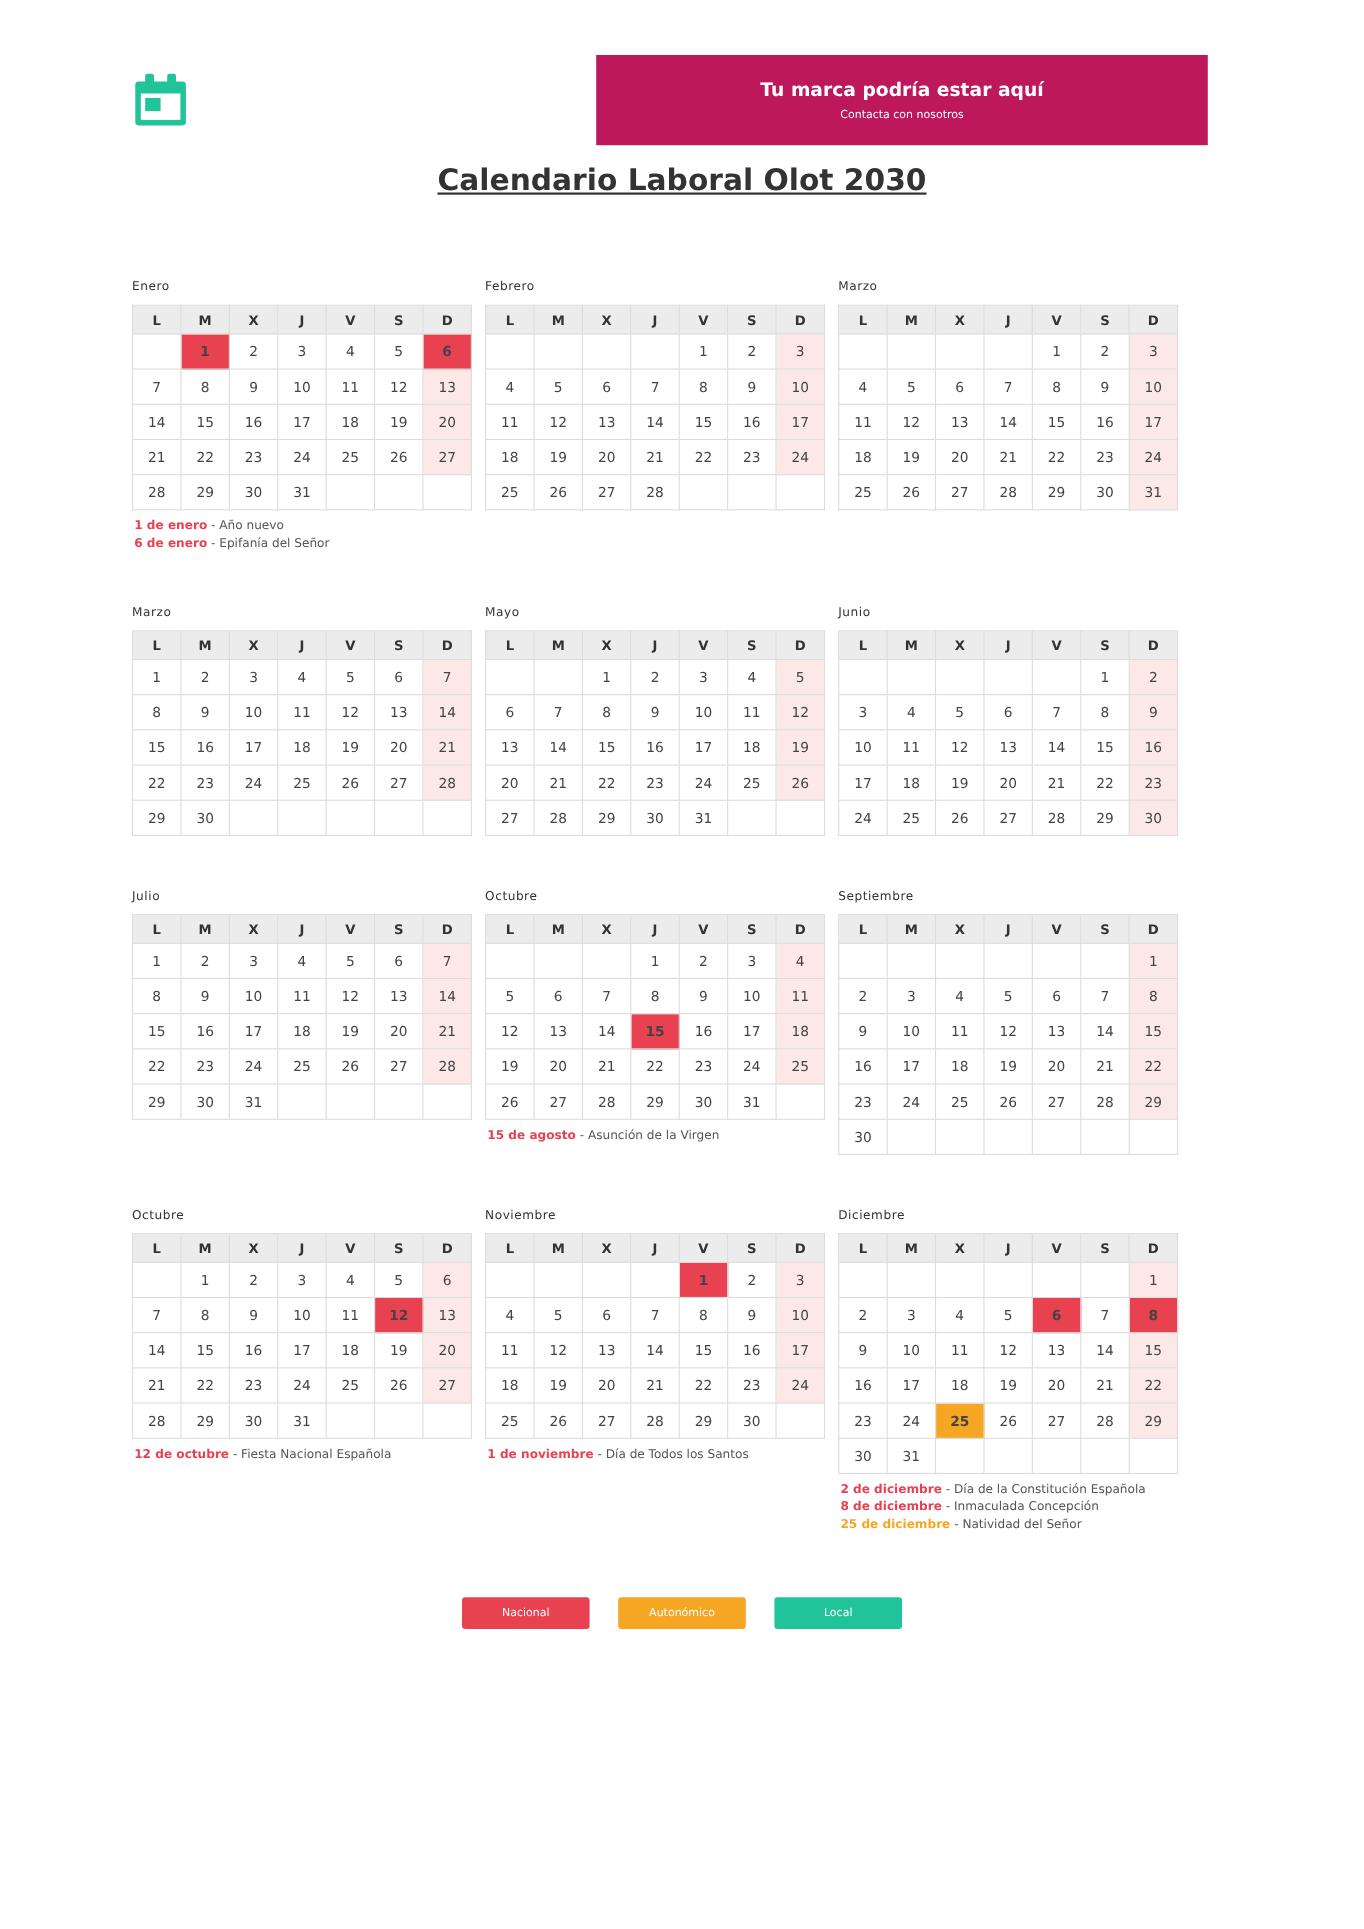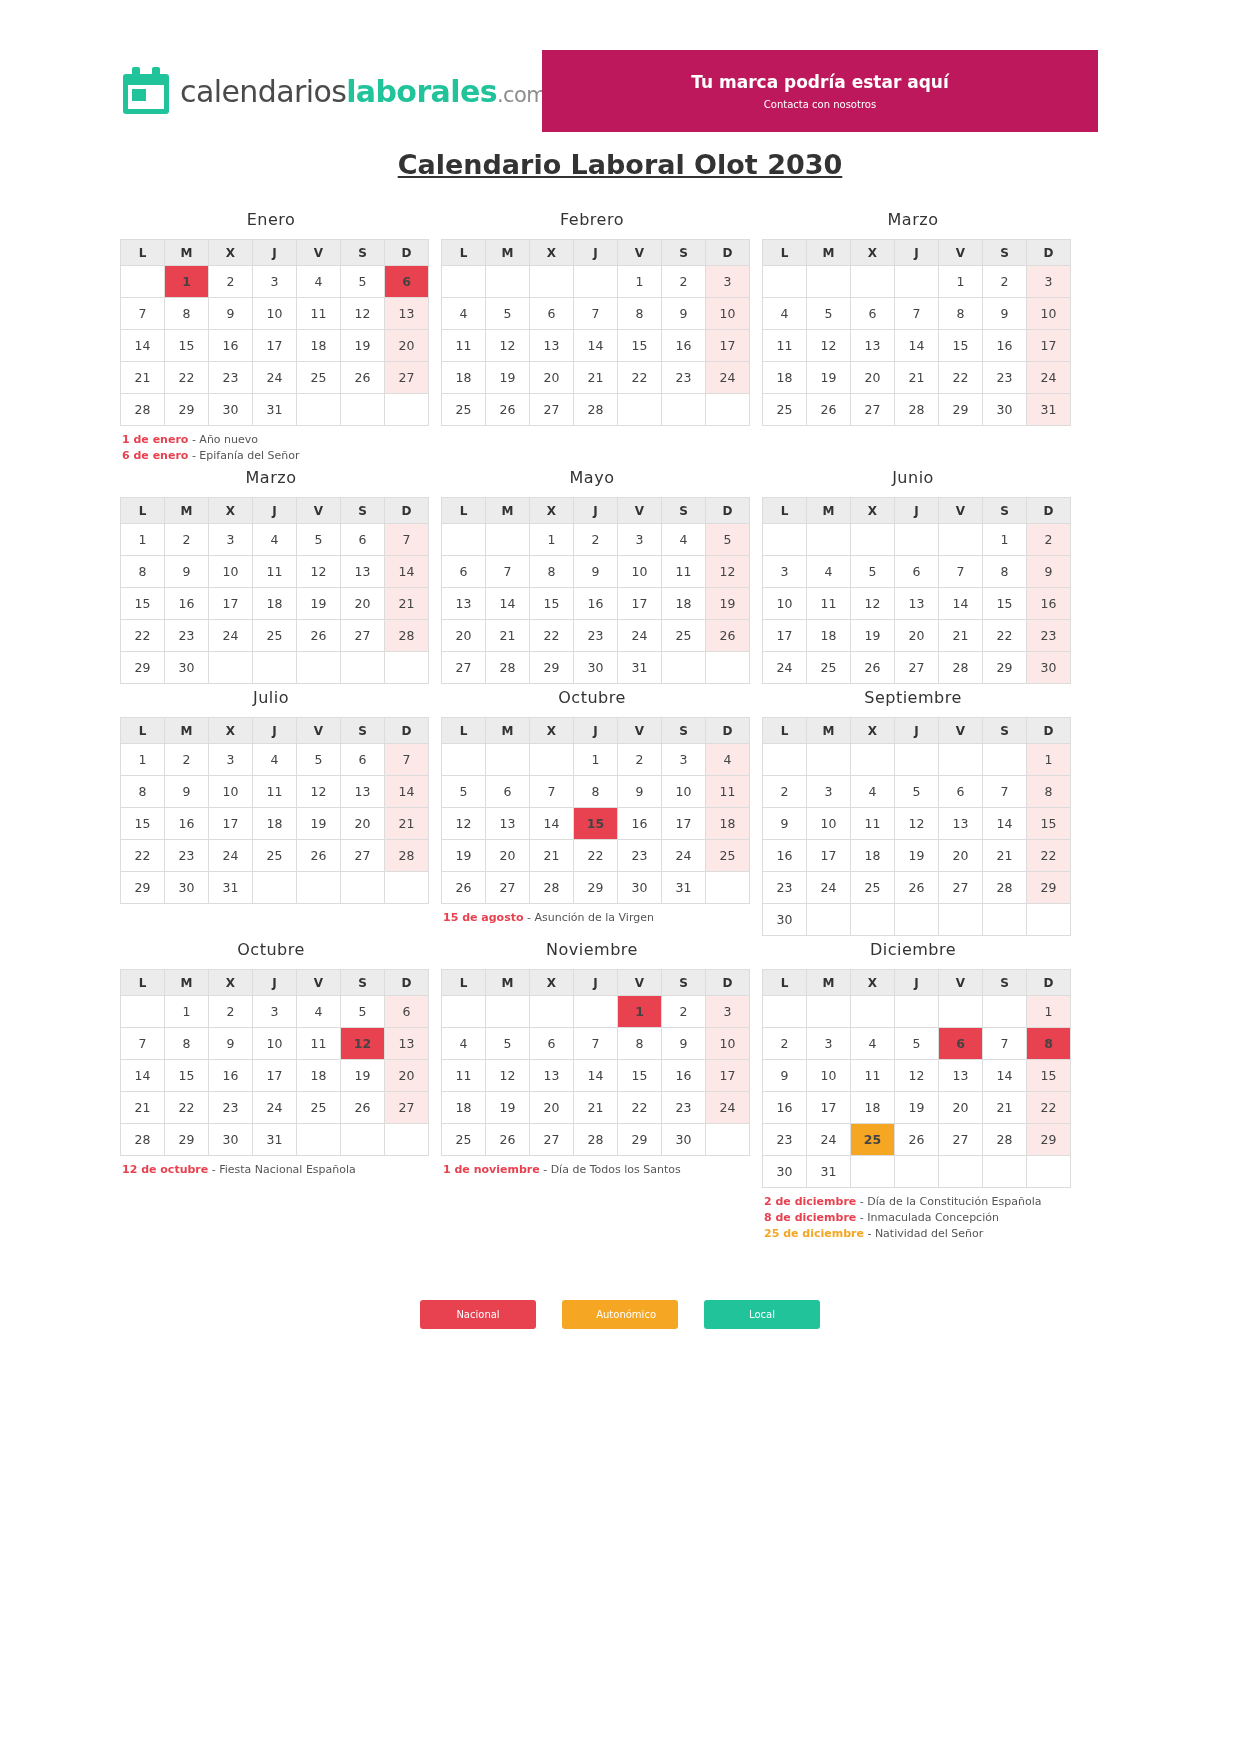--- a/index.html
+++ b/index.html
@@ -87,25 +87,25 @@
     flex-wrap: wrap;
   }
   .month {
     width: 302px;
     margin-right: 19px;
     margin-bottom: 4px;
   }
   .month:nth-child(3n) { margin-right: 0; }
 
   .month-name {
-    text-align: center;
-    font-size: 16px;
+    font-size: 11px;
     color: #333;
     margin-bottom: 10px;
     letter-spacing: 0.5px;
+    margin-top: 44px;
   }
   table.cal {
     border-collapse: collapse;
     width: 302px;
     table-layout: fixed;
   }
   table.cal th, table.cal td {
     border: 1px solid #dcdcdc;
     width: 43px;
     height: 31px;
@@ -148,42 +148,39 @@
   }
   .legend .chip {
     color: #ffffff;
     font-size: 10px;
     padding: 9px 22px;
     border-radius: 3px;
     min-width: 72px;
     text-align: center;
   }
   .chip.nacional { background: #e8414f; }
-  .chip.autonomico { background: #f5a623; text-align: right; }
+  .chip.autonomico { background: #f5a623; }
   .chip.local { background: #21c39a; }
 </style>
 </head>
 <body>
 
 <div class="page">
 
   <div class="header">
     <div class="logo">
       <span class="logo-mark">
         <svg width="52" height="52" viewBox="0 0 52 52">
           <rect x="3" y="9" width="46" height="40" rx="3" fill="#21c39a"></rect>
           <rect x="8" y="20" width="36" height="24" fill="#ffffff"></rect>
           <rect x="12" y="2" width="8" height="12" rx="2" fill="#21c39a"></rect>
           <rect x="32" y="2" width="8" height="12" rx="2" fill="#21c39a"></rect>
           <rect x="12" y="24" width="14" height="12" fill="#21c39a"></rect>
         </svg>
       </span>
-      <span class="logo-text">
-        <span class="t1">calendarios</span><span class="t2">laborales</span><span class="t3">.com</span>
-      </span>
     </div>
     <div class="banner">
       <div class="b1">Tu marca podría estar aquí</div>
       <div class="b2">Contacta con nosotros</div>
     </div>
   </div>
 
   <div class="title">Calendario Laboral Olot 2030</div>
 
   <div class="months" id="months-container">

